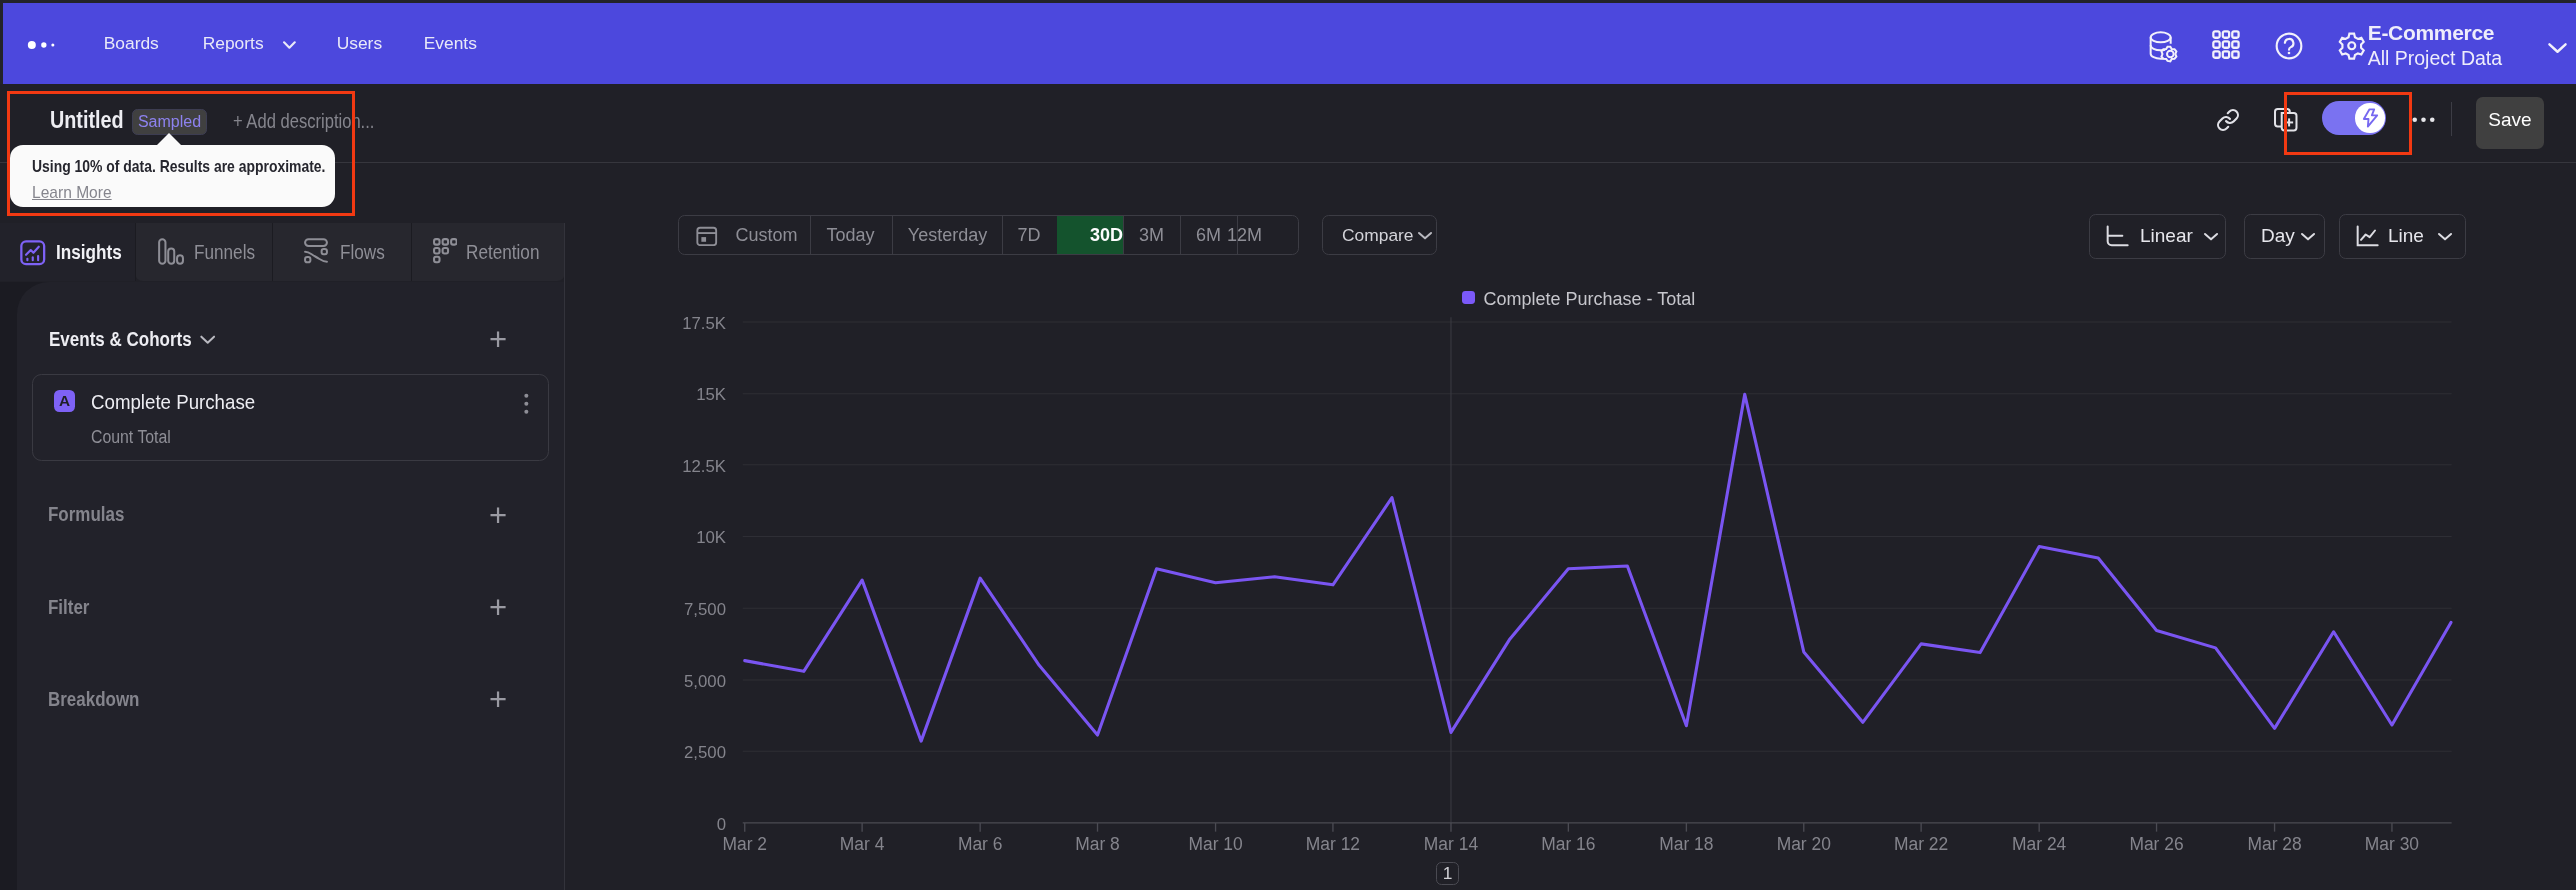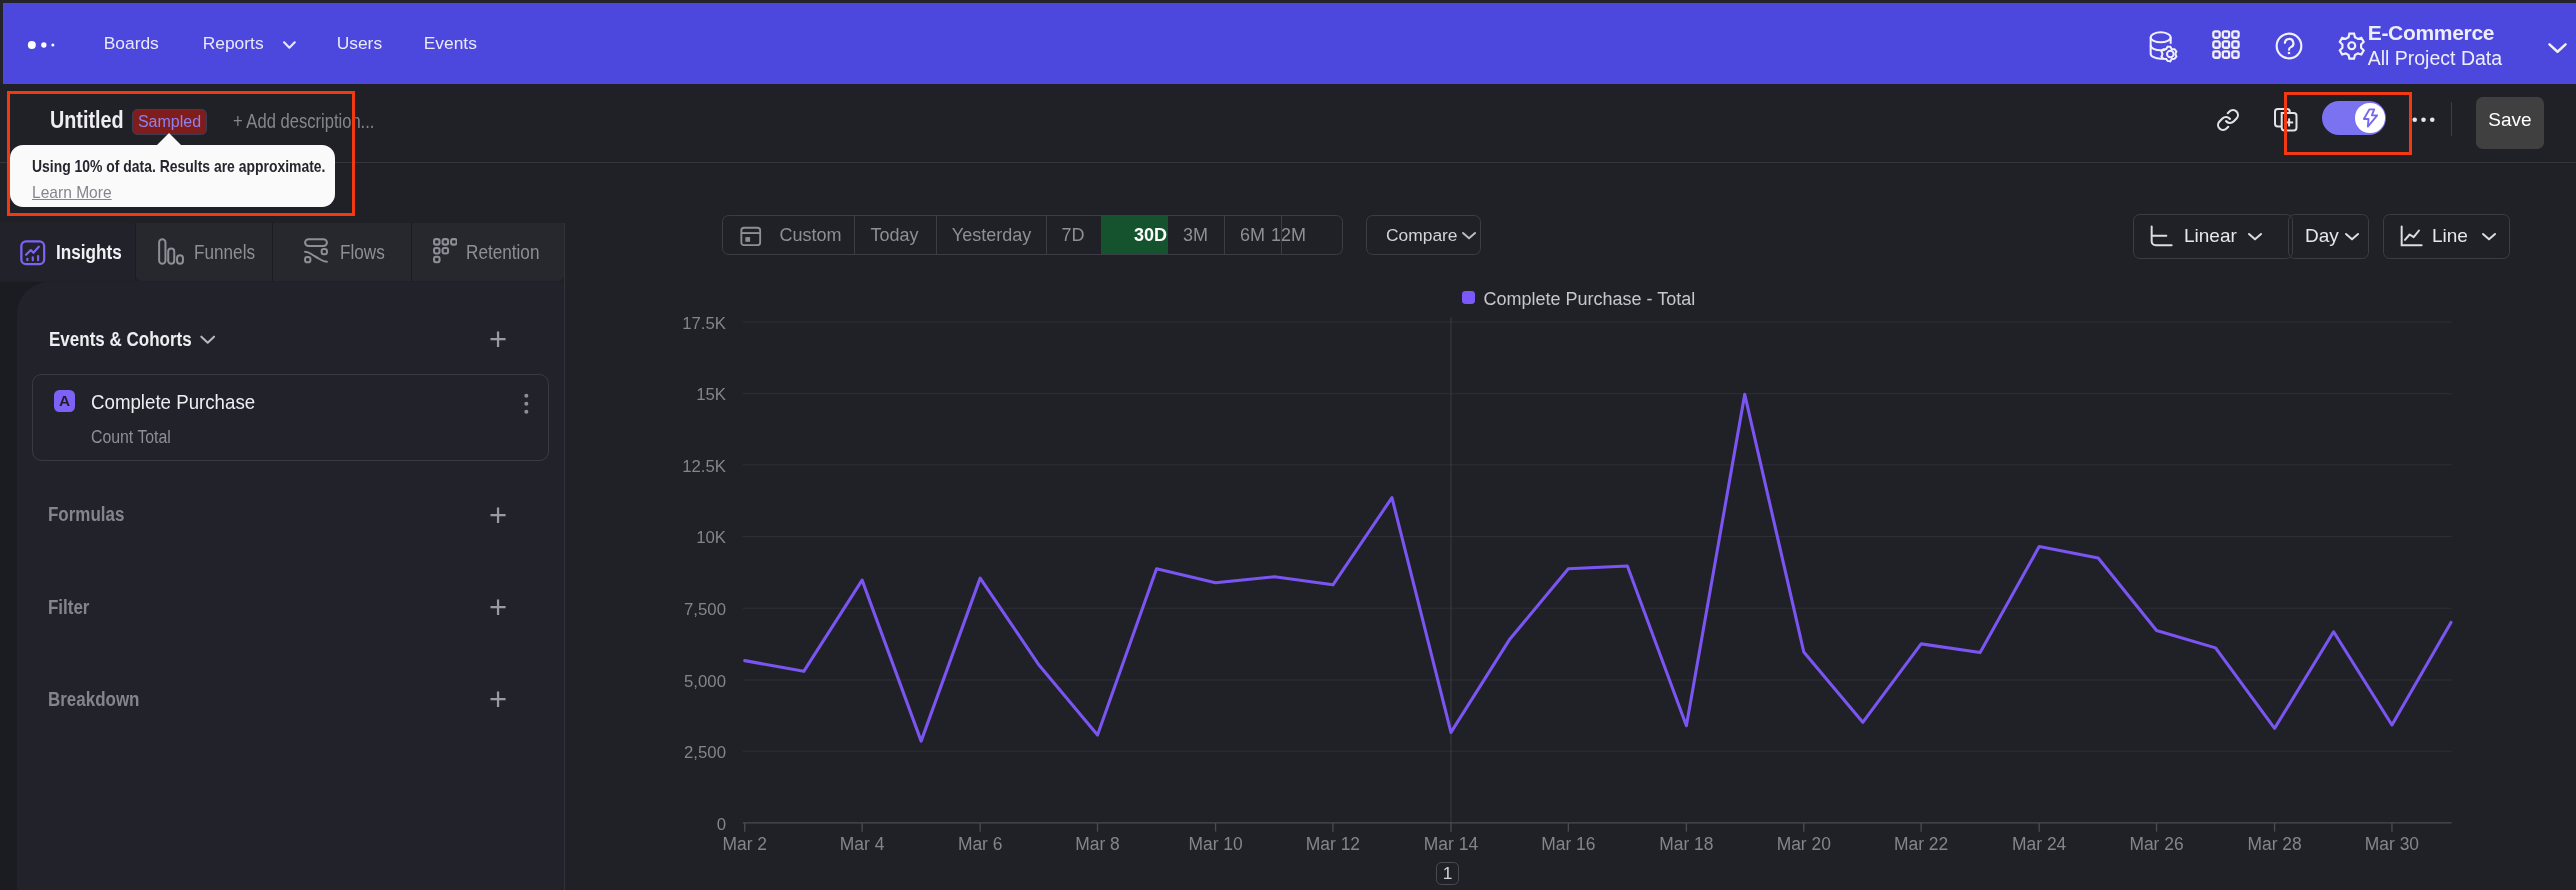--- a/index.html
+++ b/index.html
@@ -12,21 +12,21 @@
   #search{position:absolute;left:967px;top:14px;width:616px;height:56px;background:#443fc9;border-radius:6.7px;}
   #search .stext{position:absolute;left:56px;top:0;height:56px;line-height:56px;color:#a09cdd;font-size:18px;}
   .nicon{position:absolute;top:0;}
   #ecom{position:absolute;left:2365px;top:16px;color:#eeedfb;}
   #ecom .l1{font-size:21px;font-weight:700;line-height:27px;letter-spacing:-0.3px;}
   #ecom .l2{font-size:19.5px;font-weight:400;line-height:25px;text-align:right;}
   
   #page{position:absolute;left:0;top:84px;right:0;bottom:0;background:#202027;}
   #hdrline{position:absolute;left:0;top:162px;width:2576px;height:1.3px;background:#36363d;}
   #title{position:absolute;left:50px;top:107px;font-size:23px;font-weight:700;color:#ededf2;transform:scaleX(.86);transform-origin:left top;white-space:nowrap;}
-  #chip{position:absolute;left:132px;top:109px;width:73px;height:23.5px;border:1.3px solid #3d3d52;background:#7f1d1d;border-radius:5.4px;color:#8d82ef;font-size:16px;text-align:center;line-height:23.5px;}
+  #chip{position:absolute;left:132px;top:109px;width:73px;height:23.5px;border:1.3px solid #3d3d52;background:#404040;border-radius:5.4px;color:#8d82ef;font-size:16px;text-align:center;line-height:23.5px;}
   #adddesc{position:absolute;left:233px;top:110px;font-size:19.5px;color:#85858d;transform:scaleX(.85);transform-origin:left top;white-space:nowrap;}
   .redbox{position:absolute;border:3.4px solid #f23912;}
   #red1{left:7.4px;top:91px;width:342px;height:119px;}
   #red2{left:2284px;top:92px;width:122px;height:57px;}
   #tooltip{position:absolute;left:10px;top:145px;width:325px;height:62px;background:#fafafa;border-radius:13px;}
   #tooltip .t1{position:absolute;left:22px;top:12px;font-size:16.4px;font-weight:700;color:#26262e;white-space:nowrap;transform:scaleX(.85);transform-origin:left top;}
   #tooltip .t2{position:absolute;left:22px;top:38px;font-size:16.4px;color:#85858d;text-decoration:underline;transform:scaleX(.95);transform-origin:left top;}
   #tipArrow{position:absolute;left:157px;top:133px;width:0;height:0;border-left:12.7px solid transparent;border-right:12.7px solid transparent;border-bottom:12.7px solid #fafafa;}
   #toggle{position:absolute;left:2322px;top:101px;width:64px;height:34px;border-radius:17.4px;background:#7a72f1;}
   #knob{position:absolute;left:33px;top:2.3px;width:29.5px;height:29.5px;border-radius:50%;background:#fff;}
@@ -46,27 +46,27 @@
   #sidepanel{position:absolute;left:17.4px;top:282px;width:547px;bottom:0;background:#22222a;border-top-left-radius:32px;}
   #vdivside{position:absolute;left:564px;top:223px;width:1.3px;bottom:0;background:#33333b;}
   .sideh{position:absolute;font-size:20px;font-weight:700;color:#ededf2;transform:scaleX(.85);transform-origin:left top;white-space:nowrap;}
   .sidehg{position:absolute;font-size:19.5px;font-weight:600;color:#84848c;transform:scaleX(.87);transform-origin:left top;white-space:nowrap;}
   .plus{position:absolute;color:#9a9aa2;font-size:31px;font-weight:300;line-height:31px;}
   #evcard{position:absolute;left:32px;top:374px;width:515px;height:85px;border:1.3px solid #3a3a42;border-radius:9.4px;}
   #abadge{position:absolute;left:21px;top:15.4px;width:21px;height:21.5px;background:#7e62f5;border-radius:5.4px;color:#1f1f26;font-size:15.4px;font-weight:700;text-align:center;line-height:21.5px;}
   #evcard .cp{position:absolute;left:58px;top:14.8px;font-size:21px;color:#ededf2;transform:scaleX(.89);transform-origin:left top;white-space:nowrap;}
   #evcard .ct{position:absolute;left:58px;top:52px;font-size:18px;color:#8e8e96;transform:scaleX(.88);transform-origin:left top;white-space:nowrap;}
   
-  .btn{position:absolute;border:1.3px solid #3c3c44;border-radius:6.7px;box-sizing:border-box;margin-left:44px;}
+  .btn{position:absolute;border:1.3px solid #3c3c44;border-radius:6.7px;box-sizing:border-box;}
   #segctl{left:678px;top:215px;width:621px;height:40px;}
   .seg{position:absolute;top:0;height:38px;line-height:38px;font-size:18px;color:#8e8e96;text-align:center;}
   .segdiv{position:absolute;top:0;width:1.3px;height:38px;background:#3c3c44;}
   #seg30{background:#14532d;color:#fdfdfe;font-weight:700;text-align:right;}
   #cmpbtn{left:1322px;top:215px;width:115px;height:40px;color:#d3d3d9;font-size:17.4px;}
-  #linearbtn{left:2089px;top:214px;width:160px;height:45px;}
+  #linearbtn{left:2089px;top:214px;width:137px;height:45px;}
   #daybtn{left:2244px;top:214px;width:81px;height:45px;}
   #linebtn{left:2339px;top:214px;width:127px;height:45px;}
   .ctltxt{position:absolute;top:0;height:42px;line-height:42px;font-size:19px;color:#e6e6ec;}
   #legend{position:absolute;left:1462px;top:291px;}
   #legsq{position:absolute;left:0;top:0;width:13.4px;height:13.4px;border-radius:3.4px;background:#7b59f8;}
   #legtxt{position:absolute;left:21.5px;top:-2px;font-size:18px;color:#c6c6cc;white-space:nowrap;}
   #pagebox{position:absolute;left:1436px;top:862px;width:23px;height:23px;border:1.3px solid #4a4a52;border-radius:5.4px;box-sizing:border-box;color:#d0d0d5;font-size:17.4px;text-align:center;line-height:20px;}
   svg{display:block;}
   #chartsvg{position:absolute;left:0;top:0;}
 </style>

